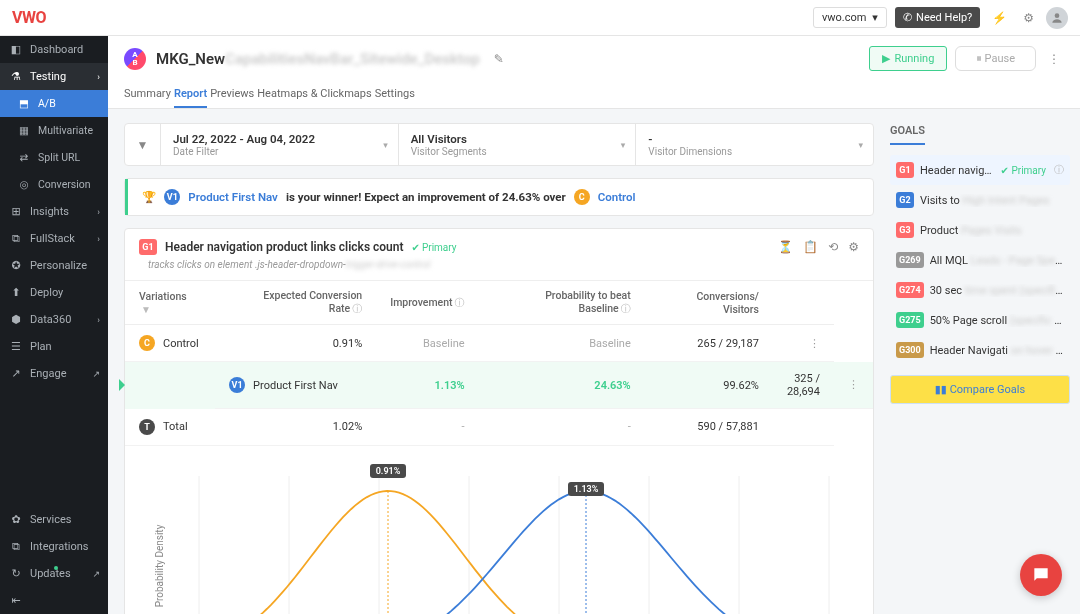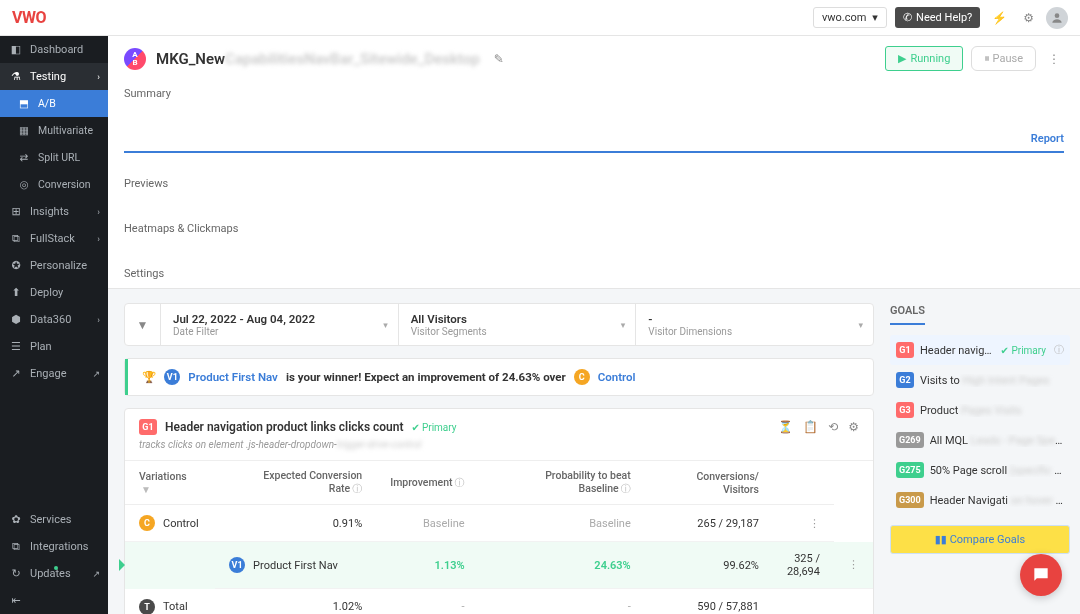--- a/index.html
+++ b/index.html
@@ -24,22 +24,22 @@
 .side-item .dot-green { position: absolute; top: 6px; left: 54px; width: 4px; height: 4px; border-radius: 50%; background: #3ecf8e; }
 
 .main { flex: 1; display: flex; flex-direction: column; overflow: hidden; }
 .page-head { background: #fff; border-bottom: 1px solid #e5e5e5; padding: 10px 16px 0; }
 .title-row { display: flex; align-items: center; gap: 10px; }
 .badge-ab { width: 22px; height: 22px; border-radius: 50%; background: linear-gradient(135deg, #7a4aff 50%, #ff4a6b 50%); color: #fff; font-size: 8px; display: flex; flex-direction: column; align-items: center; justify-content: center; line-height: 1; font-weight: 700; }
 .page-title { font-size: 15px; font-weight: 600; color: #333; }
 .title-blur { color: #ccc; filter: blur(2px); }
 .head-actions { margin-left: auto; display: flex; gap: 8px; align-items: center; }
 .run-btn { border: 1px solid #3ecf8e; color: #3ecf8e; background: #f0fbf5; padding: 5px 12px; border-radius: 3px; font-size: 11px; display: flex; align-items: center; gap: 4px; }
-.pause-btn { border: 1px solid #ddd; color: #aaa; background: #fff; padding: 5px 12px; border-radius: 6px; font-size: 11px; }
-.tabs { display: flex; gap: 18px; margin-top: 10px; font-size: 11px; flex-direction: column; }
+.pause-btn { border: 1px solid #ddd; color: #aaa; background: #fff; padding: 5px 20px; border-radius: 6px; font-size: 11px; }
+.tabs { display: flex; gap: 3px; margin-top: 10px; font-size: 11px; }
 .tab { padding: 6px 0; color: #666; cursor: pointer; border-bottom: 2px solid transparent; }
 .tab.active { color: #3b7dd8; border-bottom-color: #3b7dd8; font-weight: 600; text-align: right; }
 
 .content-area { display: flex; flex: 1; overflow: auto; }
 .main-col { flex: 1; padding: 14px 16px; overflow-y: auto; }
 .goals-col { width: 190px; padding: 14px 10px 14px 0; }
 .filter-bar { display: flex; background: #fff; border: 1px solid #e5e5e5; border-radius: 4px; margin-bottom: 12px; }
 .filter-ico { width: 36px; display: flex; align-items: center; justify-content: center; border-right: 1px solid #e5e5e5; color: #888; }
 .filter-cell { flex: 1; padding: 8px 12px; border-right: 1px solid #e5e5e5; position: relative; cursor: pointer; }
 .filter-cell:last-child { border-right: none; }
@@ -53,21 +53,21 @@
 .pill-v1 { background: #3b7dd8; }
 .pill-c { background: #f5a623; }
 .winner-link { color: #3b7dd8; font-weight: 600; }
 .winner-text { color: #333; font-weight: 700; }
 
 .goal-head { padding: 10px 14px; border-bottom: 1px solid #eee; }
 .goal-head-top { display: flex; align-items: center; gap: 8px; }
 .g-badge { display: inline-flex; align-items: center; justify-content: center; min-width: 18px; height: 16px; border-radius: 3px; background: #ff6b6b; color: #fff; font-size: 9px; font-weight: 700; padding: 0 3px; }
 .g-name { font-weight: 600; font-size: 12px; }
 .g-primary { color: #3ecf8e; font-size: 10px; display: flex; align-items: center; gap: 2px; }
-.goal-desc { color: #999; font-style: italic; font-size: 10px; margin-top: 4px; }
+.goal-desc { color: #999; font-style: italic; font-size: 10px; margin-top: 4px; margin-left: 9px; }
 .goal-tools { margin-left: auto; display: flex; gap: 10px; color: #888; }
 .goal-tools span { cursor: pointer; }
 
 .var-table { width: 100%; border-collapse: collapse; font-size: 11px; }
 .var-table th { text-align: right; padding: 8px 14px; color: #666; font-weight: 500; font-size: 10.5px; border-bottom: 1px solid #eee; }
 .var-table th:first-child { text-align: left; }
 .var-table td { padding: 10px 14px; text-align: right; border-bottom: 1px solid #f2f2f2; }
 .var-table td:first-child { text-align: left; }
 .var-cell { display: flex; align-items: center; gap: 8px; }
 .var-pill { width: 16px; height: 16px; border-radius: 50%; color: #fff; font-size: 9px; font-weight: 700; display: inline-flex; align-items: center; justify-content: center; }
@@ -383,20 +383,24 @@
             </div>
             <div class="goal-row">
               <span class="g-badge g-b3">G3</span>
               <span class="goal-txt">Product <span class="goal-blur">Pages Visits</span></span>
             </div>
             <div class="goal-row">
               <span class="g-badge g-b269">G269</span>
               <span class="goal-txt">All MQL <span class="goal-blur">Leads - Page Specific</span></span>
             </div>
             <div class="goal-row">
+              <span class="g-badge g-b274">G274</span>
+              <span class="goal-txt">30 sec <span class="goal-blur">time spent (specific URL)</span></span>
+            </div>
+            <div class="goal-row">
               <span class="g-badge g-b275">G275</span>
               <span class="goal-txt">50% Page scroll <span class="goal-blur">(specific URL)</span></span>
             </div>
             <div class="goal-row">
               <span class="g-badge g-b300">G300</span>
               <span class="goal-txt">Header Navigati <span class="goal-blur">on hover count</span></span>
             </div>
           </div>
         <div class="cmp-goals">
           <span>▮▮</span> <span>Compare Goals</span>

